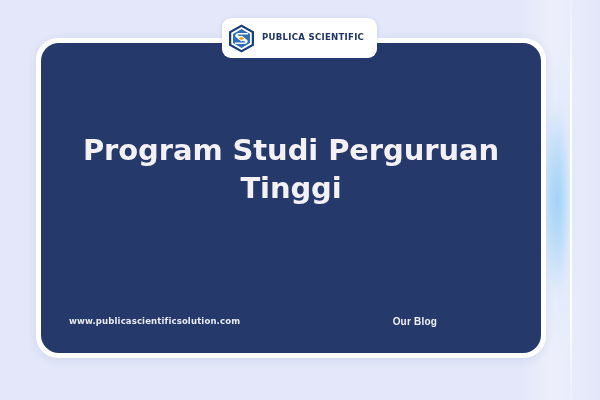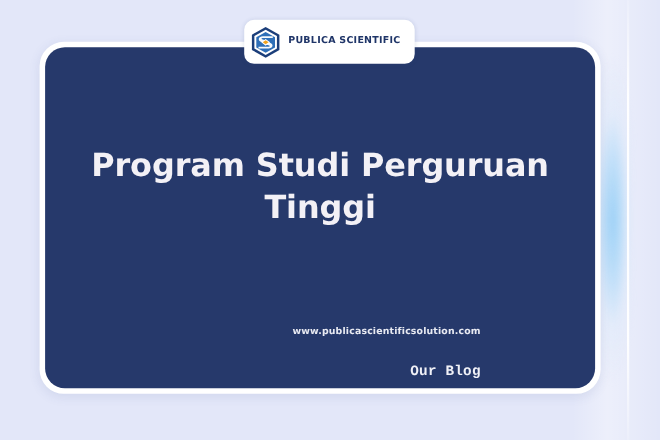--- a/index.html
+++ b/index.html
@@ -111,39 +111,38 @@
   }
 
   
   .card-footer {
     position: absolute;
     left: 0;
     bottom: 0;
     width: 424px;
     height: 56px;
     display: flex;
-    align-items: flex-end;
+    align-items: center;
     justify-content: space-between;
     padding: 0 28px 8px 28px;
     box-sizing: border-box;
-    flex-direction: column;
   }
   .site-url {
     color: #e8eaf2;
     font-size: 8.5px;
     font-weight: 700;
     letter-spacing: 0.15px;
     font-family: "DejaVu Sans", "Liberation Sans", sans-serif;
   }
   .blog-link {
     color: #f0f1f7;
-    font-size: 13px;
+    font-size: 10px;
     font-weight: 700;
     letter-spacing: 0.2px;
-    font-family: Liberation Mono, monospace;
+    font-family: Liberation Sans, sans-serif;
   }
 
   
   .logo-badge {
     position: absolute;
     left: 222px;
     top: 18px;
     height: 40px;
     padding: 0 13px 0 6px;
     border-radius: 9px;

